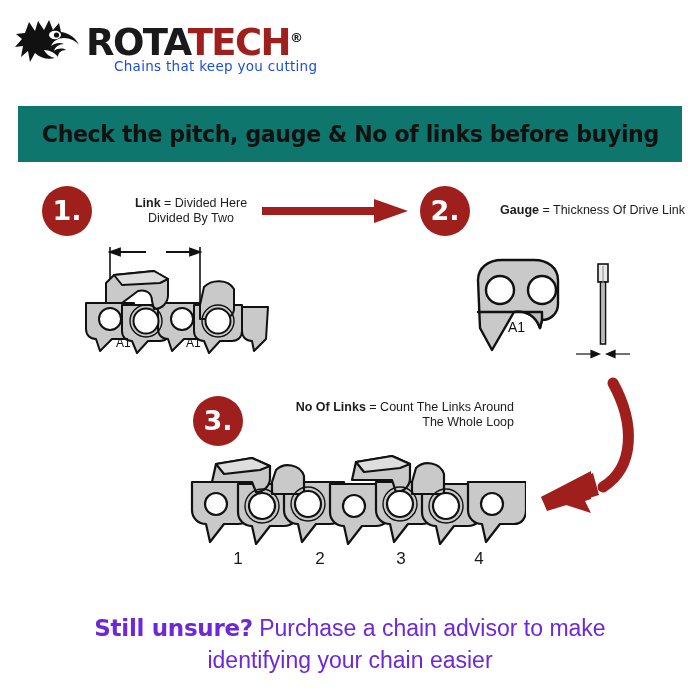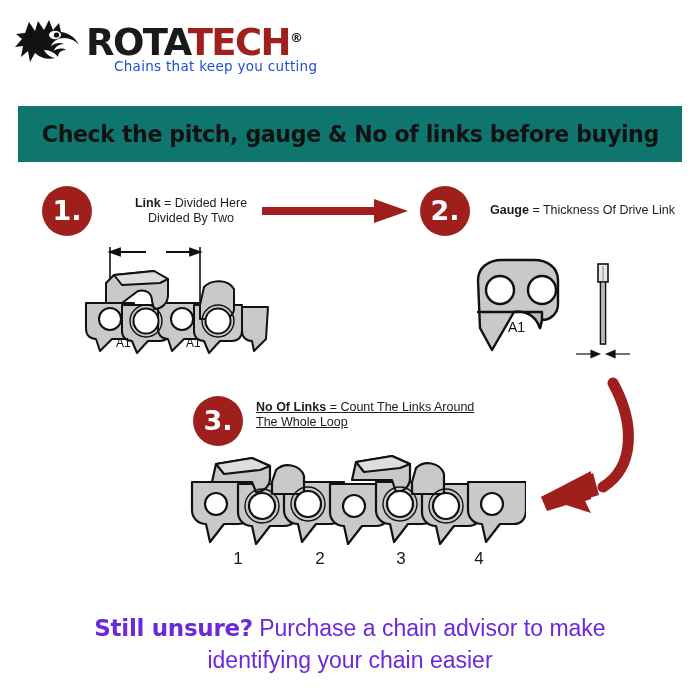--- a/index.html
+++ b/index.html
@@ -114,24 +114,24 @@
     font-family: "Liberation Sans", sans-serif;
     font-size: 12.5px;
     color: #1c1c1c;
     line-height: 15px;
   }
   .step-caption b { font-weight: bold; }
   #step1-caption {
     left: 106px; top: 196px; width: 170px; text-align: center;
   }
   #step2-caption {
-    left: 480px; top: 203px; width: 205px; text-align: center;
+    left: 480px; top: 203px; width: 205px; text-align: right;
   }
   #step3-caption {
-    left: 256px; top: 400px; width: 250px; text-align: left; text-decoration: underline;
+    left: 264px; top: 400px; width: 250px; text-align: right;
   }
 
   
   #arrow-step1-to-step2 {
     position: absolute;
     left: 262px;
     top: 196px;
     width: 148px;
     height: 30px;
   }

